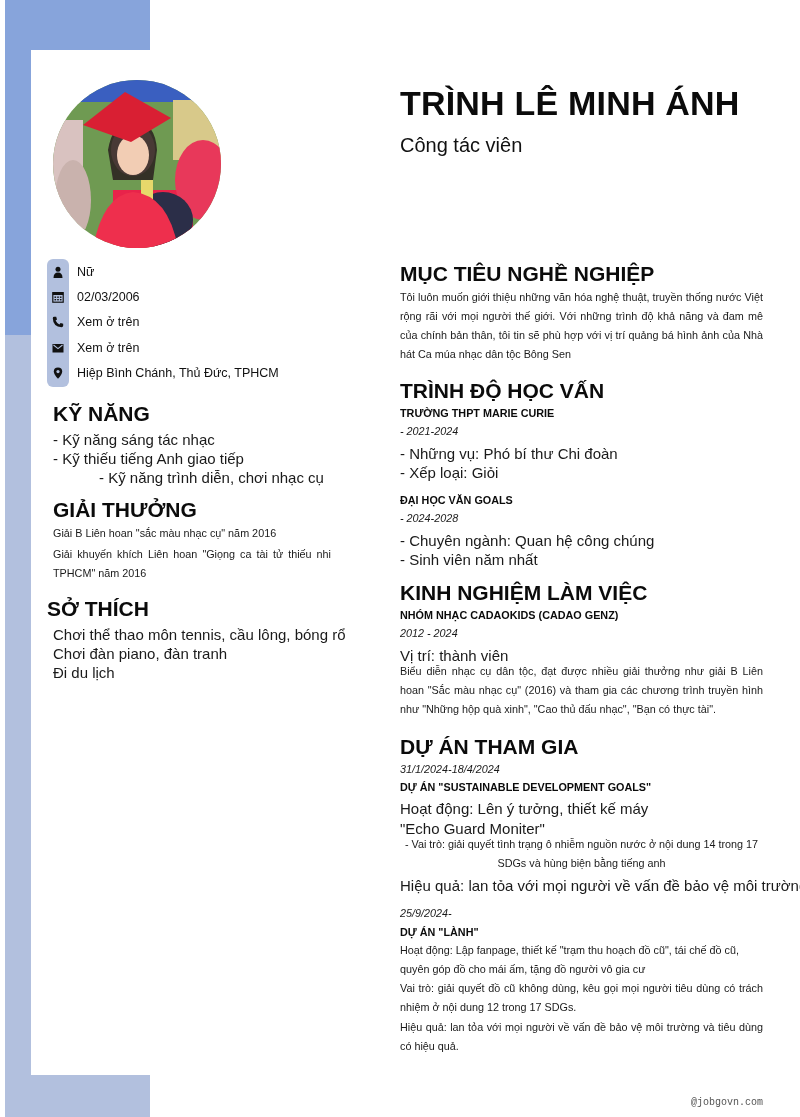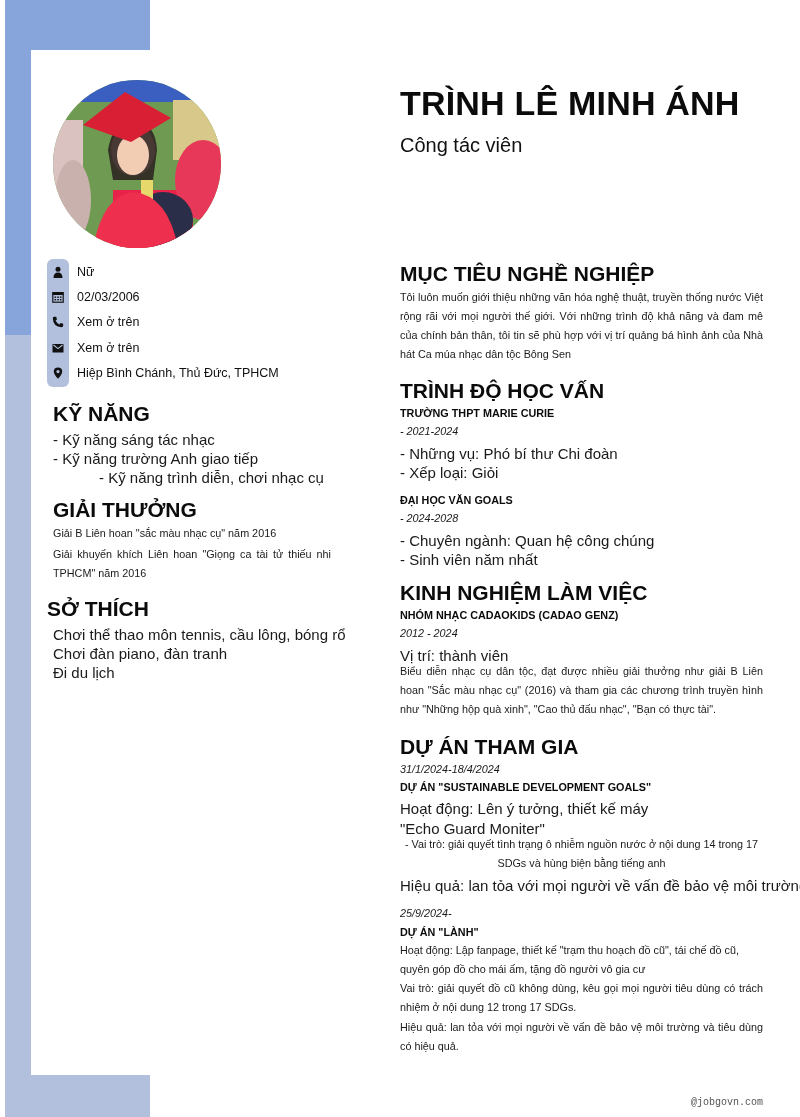--- a/index.html
+++ b/index.html
@@ -112,21 +112,21 @@
           <path d="M6 0.5 Q10.2 0.5 10.2 4.6 Q10.2 7.6 6 11.8 Q1.8 7.6 1.8 4.6 Q1.8 0.5 6 0.5 Z" fill="#111"></path>
           <circle cx="6" cy="4.6" r="1.6" fill="#b2c0de"></circle>
         </svg>
     </span>
     <span class="txt">Hiệp Bình Chánh, Thủ Đức, TPHCM</span>
   </div>
 </div>
 
 <div class="sec-title" style="left:53px; top:402px;">KỸ NĂNG</div>
 <div class="line" style="left:53px; top:431px;">- Kỹ năng sáng tác nhạc</div>
-<div class="line" style="left:53px; top:450px;">- Kỹ năng trường Anh giao tiếp</div>
+<div class="line" style="left:53px; top:450px;">- Kỹ thiếu tiếng Anh giao tiếp</div>
 <div class="line" style="left:53px; top:469px;margin-left:46px;">- Kỹ năng trình diễn, chơi nhạc cụ</div>
 
 <div class="sec-title" style="left:53px; top:498px;">GIẢI THƯỞNG</div>
 <div class="para" style="left:53px; top:524px; width:278px;">Giải B Liên hoan "sắc màu nhạc cụ" năm 2016</div>
 <div class="para" style="left:53px; top:545px; width:278px;">Giải khuyến khích Liên hoan "Giọng ca tài tử thiếu nhi TPHCM" năm 2016</div>
 
 <div class="sec-title" style="left:47px; top:597px;">SỞ THÍCH</div>
 <div class="line" style="left:53px; top:626px;">Chơi thể thao môn tennis, cầu lông, bóng rổ</div>
 <div class="line" style="left:53px; top:645px;">Chơi đàn piano, đàn tranh</div>
 <div class="line" style="left:53px; top:664px;">Đi du lịch</div>

